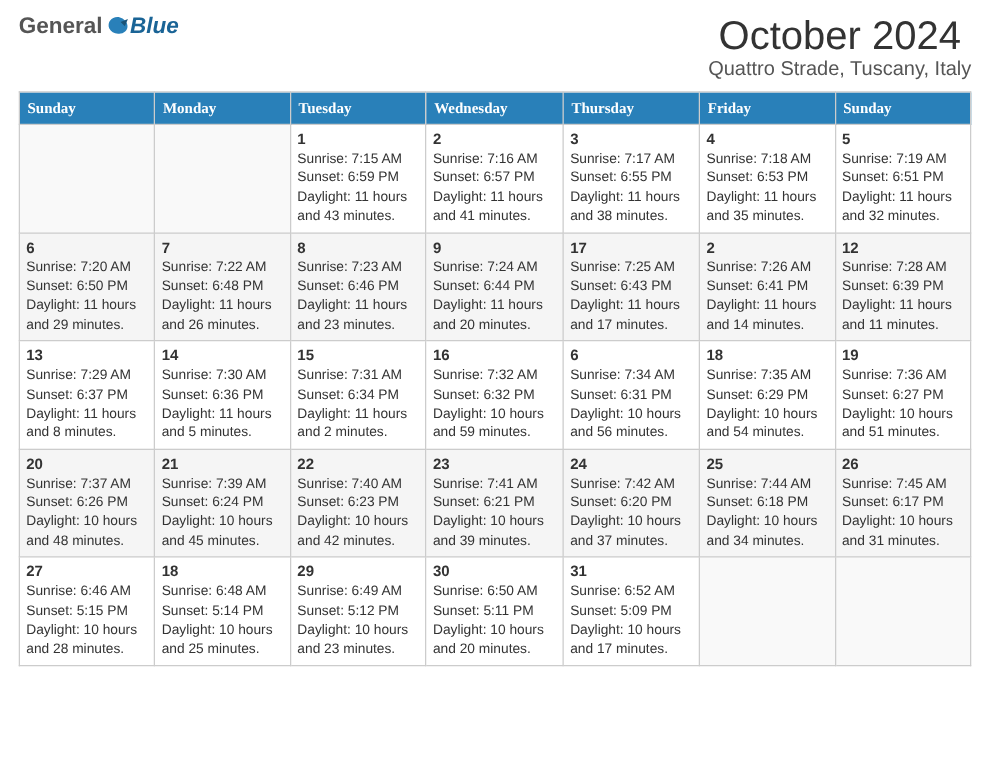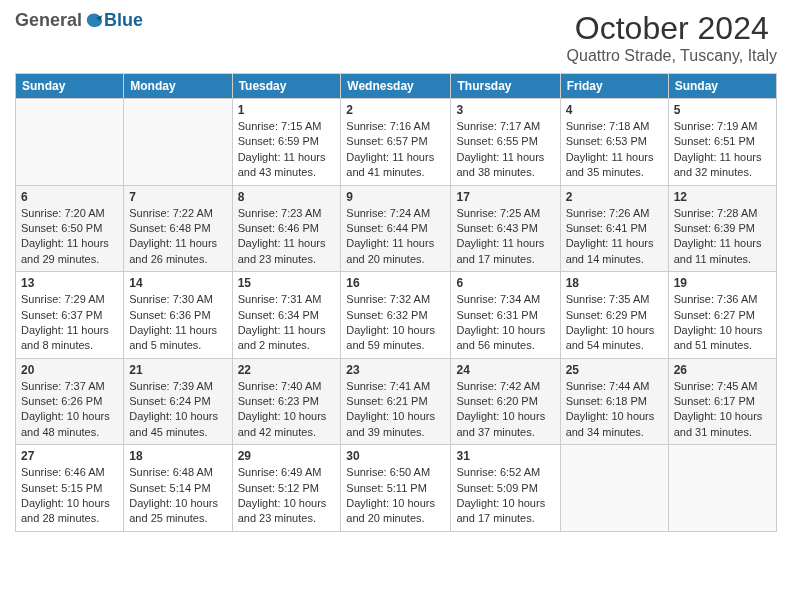--- a/index.html
+++ b/index.html
@@ -22,21 +22,21 @@
       align-items: flex-start;
     }
     .logo-text {
       display: flex;
       align-items: center;
       font-size: 18px;
       font-weight: bold;
       color: #333;
     }
     .logo-general { color: #555; }
-    .logo-blue { color: #1a6496; }
+    .logo-blue { color: #1a6496; font-style: italic; }
     .logo-icon {
       width: 20px;
       height: 20px;
       margin-left: 2px;
     }
     .title-block {
       text-align: center;
     }
     .month-title {
       font-size: 32px;
@@ -53,20 +53,21 @@
       font-size: 11px;
     }
     .calendar th {
       background-color: #2980b9;
       color: #fff;
       text-align: left;
       padding: 5px 6px;
       font-size: 12px;
       font-weight: bold;
       border: 1px solid #ccc;
+      font-family: Liberation Serif, serif;
     }
     .calendar td {
       border: 1px solid #ccc;
       vertical-align: top;
       padding: 4px 5px;
       width: 113px;
       min-height: 80px;
       color: #333;
       background: #fff;
     }

